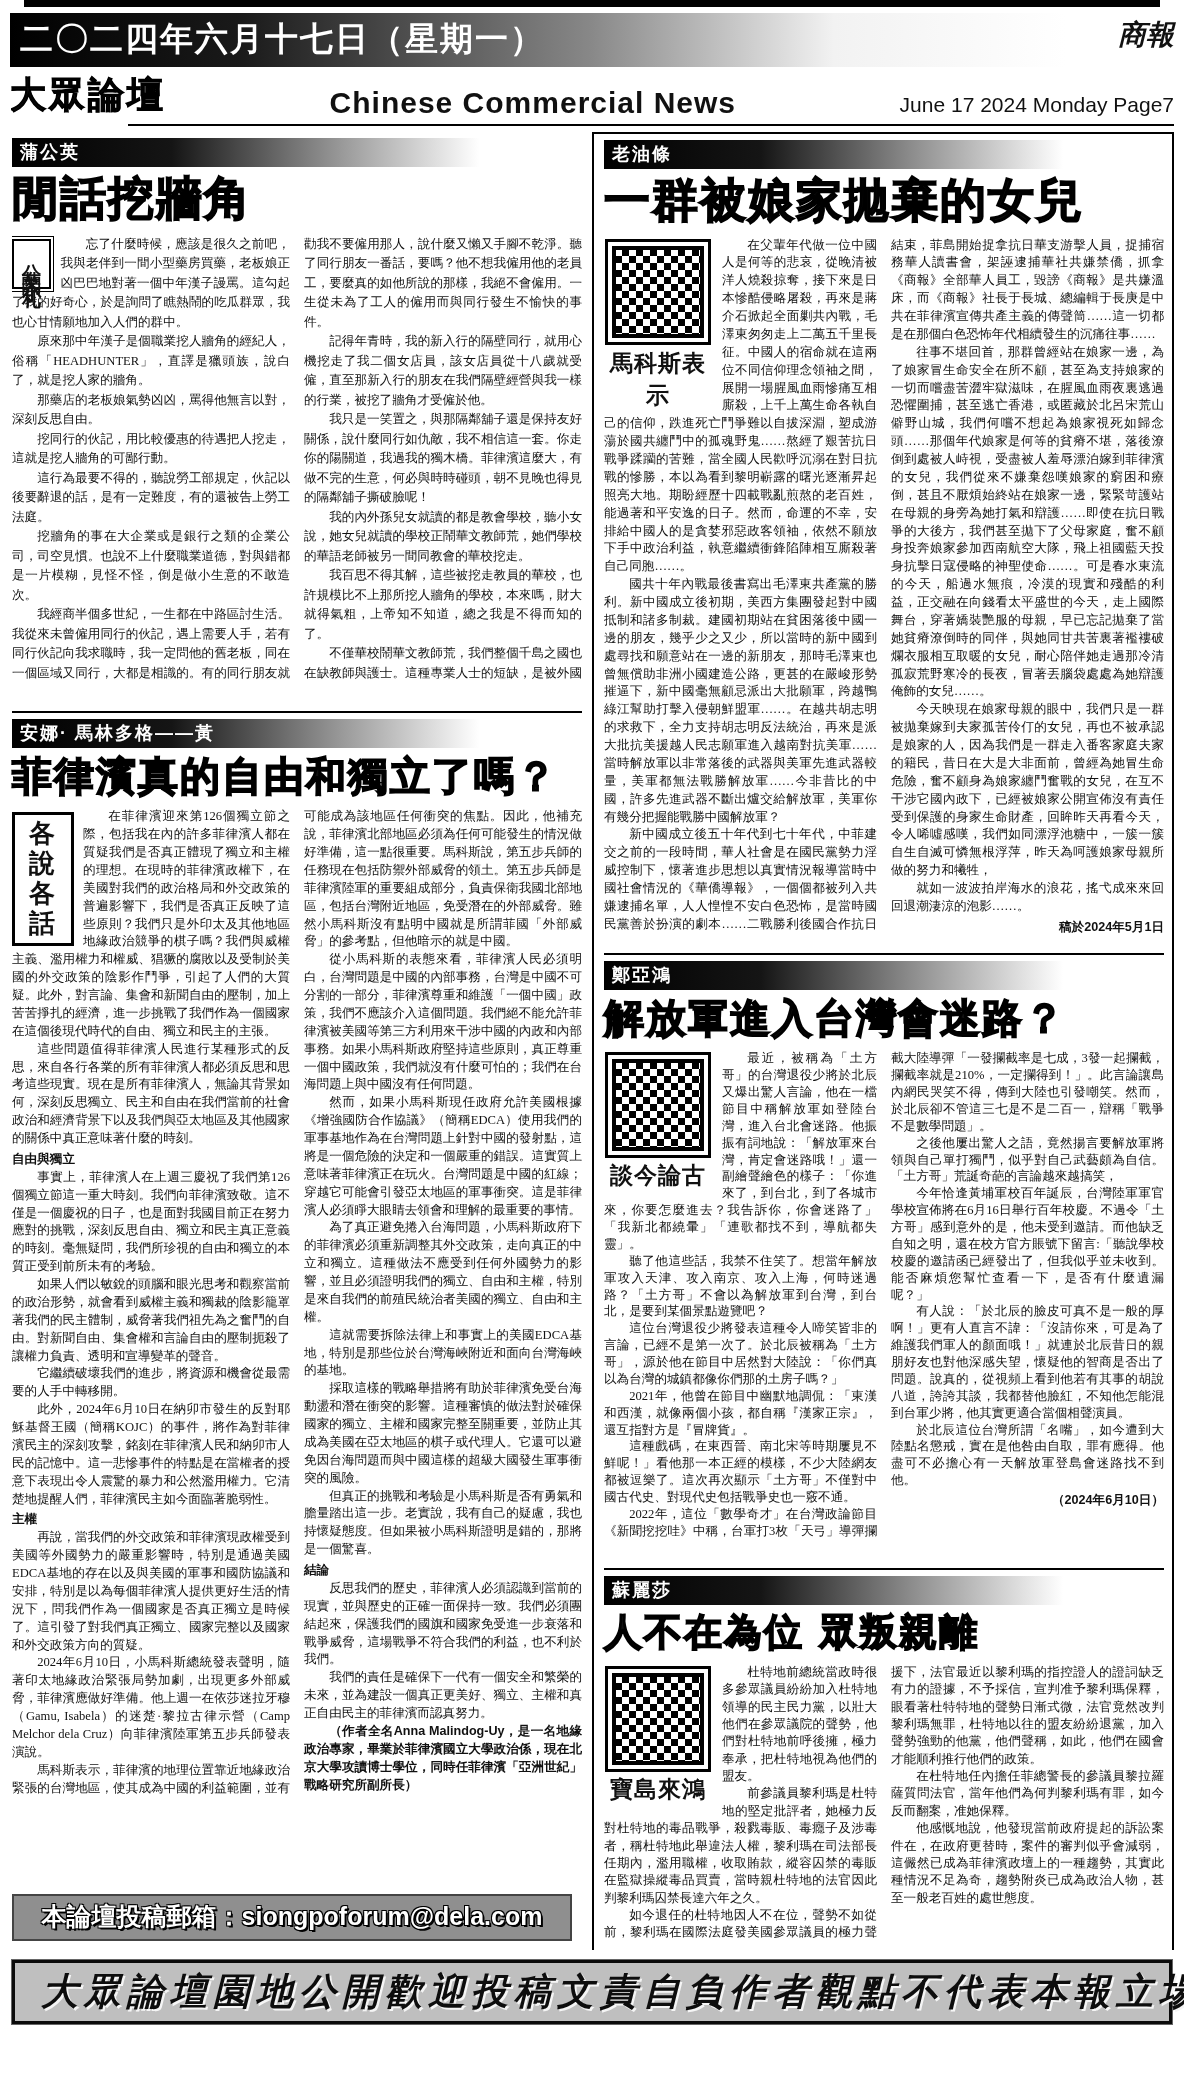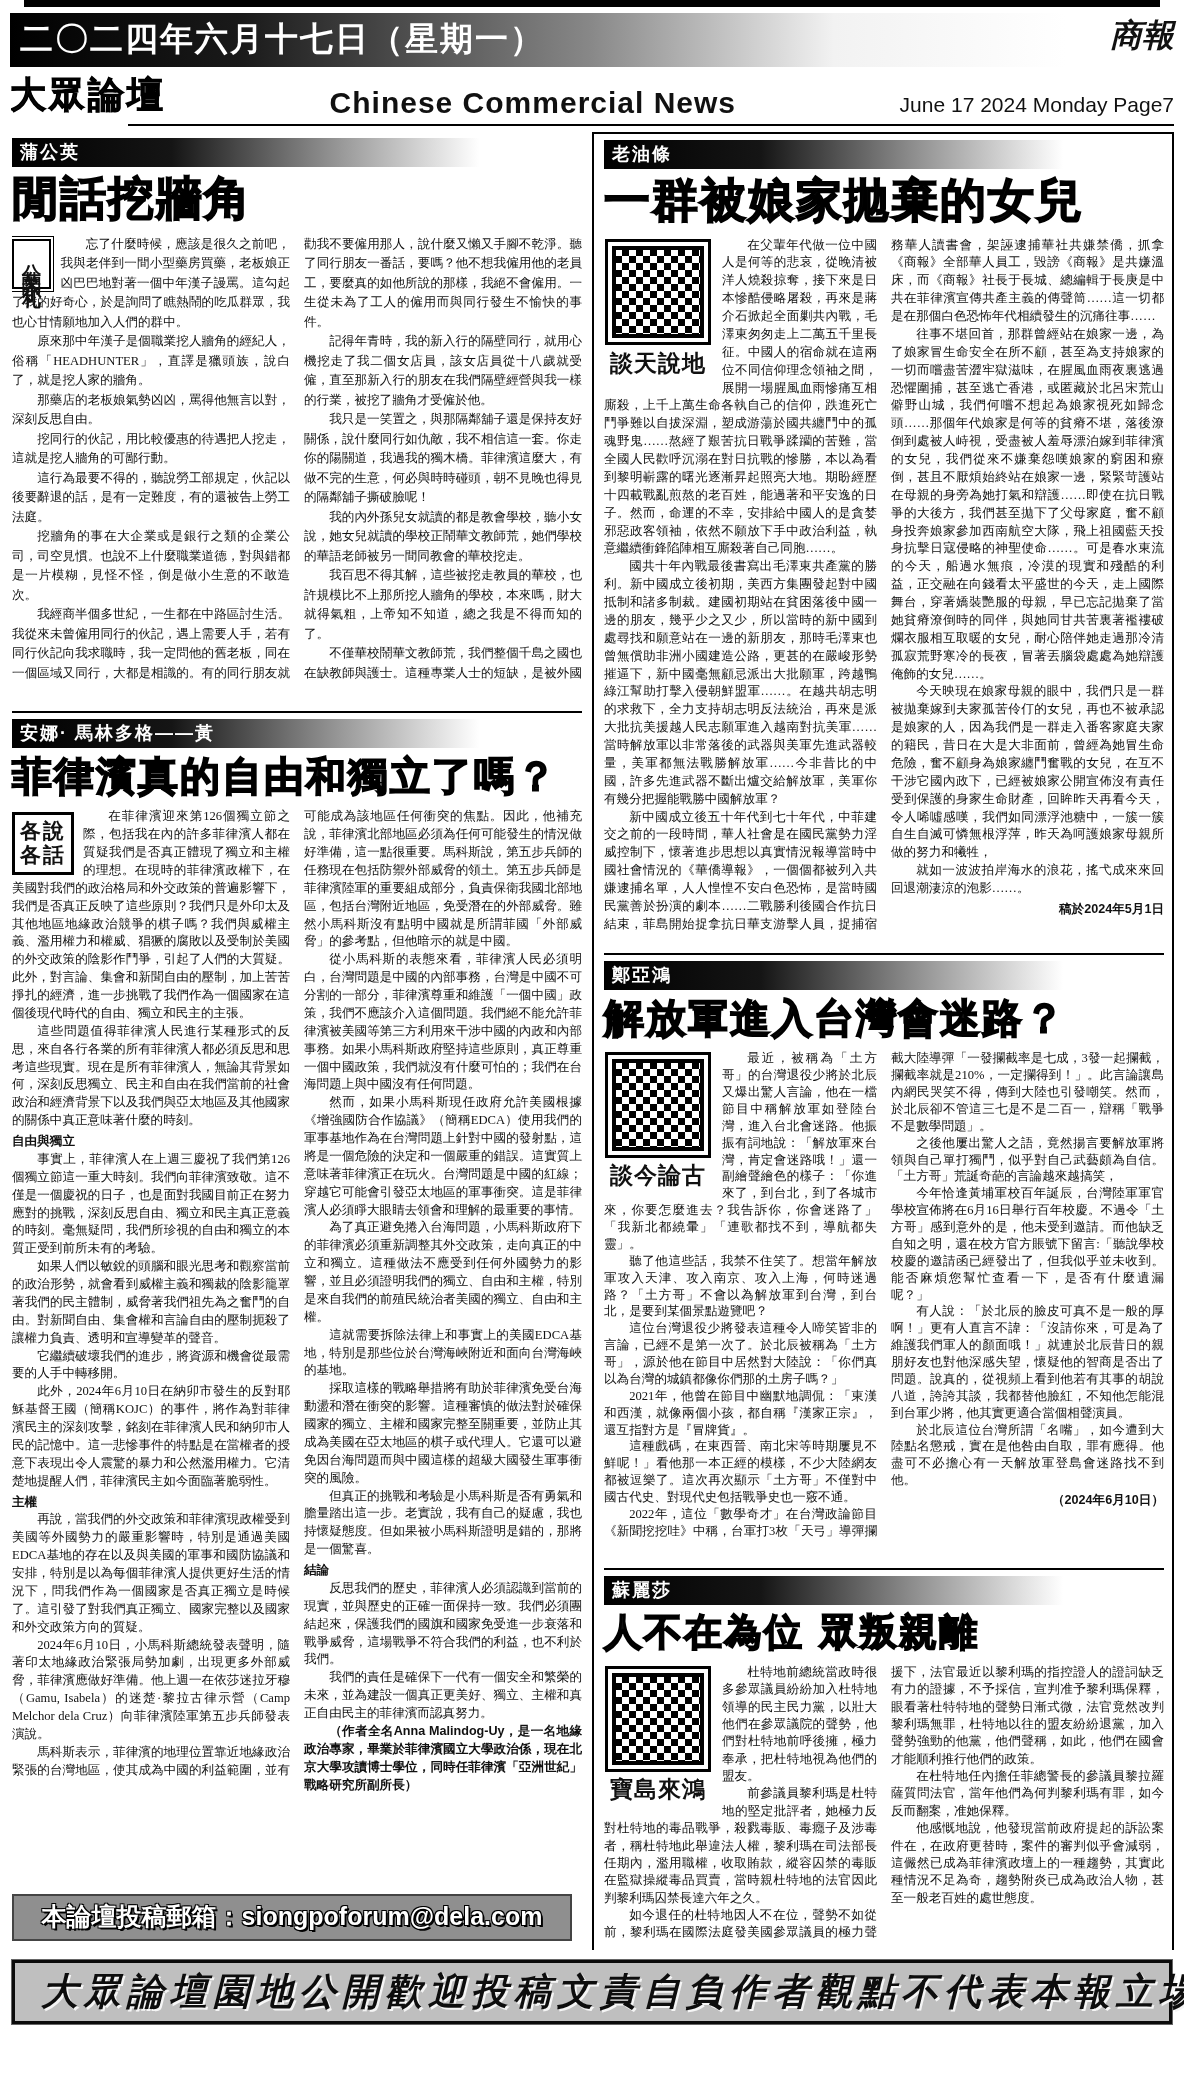--- a/index.html
+++ b/index.html
@@ -5,21 +5,21 @@
   html,body{margin:0;padding:0;background:#fff;}
   body{width:1184px;font-family:"Liberation Serif","DejaVu Serif",serif;color:#111;}
   .page{width:1164px;margin:0 auto;padding:0 10px;}
   .topstrip{height:7px;background:#000;margin:0 14px;}
   
   .mastrow{display:flex;align-items:stretch;margin-top:6px;}
   .mastbar{flex:1;background:linear-gradient(90deg,#000 0%,#1a1a1a 22%,#888 55%,#f2f2f2 78%,#fff 100%);
            color:#fff;font-family:"Liberation Sans",sans-serif;font-weight:bold;font-size:33px;
            padding:4px 0 5px 10px;letter-spacing:2px;}
   .mast-cn{width:108px;text-align:right;font-family:"DejaVu Serif",serif;font-style:italic;
-           font-weight:bold;font-size:32px;line-height:44px;}
+           font-weight:bold;font-size:28px;line-height:44px;}
   .hdr2{display:flex;align-items:flex-end;margin-top:4px;}
   .hdr-section{font-size:36px;font-weight:900;font-family:"Liberation Sans",sans-serif;letter-spacing:3px;-webkit-text-stroke:1px #000;}
   .hdr-ccn{flex:1;text-align:center;font-family:"Liberation Sans",sans-serif;font-weight:bold;font-size:30px;letter-spacing:1px;}
   .hdr-date{font-family:"Liberation Sans",sans-serif;font-size:21px;padding-bottom:3px;white-space:nowrap;}
   .hdr-rule{border:0;border-top:2px solid #000;margin:4px 0 6px 118px;}
   
   .main{display:flex;align-items:stretch;}
   .half{width:50%;box-sizing:border-box;}
   .half.left{padding:2px 10px 0 2px;}
   .half.right{border-left:2px solid #000;border-right:2px solid #000;border-top:2px solid #000;padding:2px 8px 0 10px;}
@@ -44,21 +44,21 @@
   .ab1{height:468px;line-height:1.55;}
   .ab2{height:1078px;line-height:1.42;}
   .ab3{height:708px;line-height:1.42;}
   .ab4{height:510px;line-height:1.34;}
   .ab5{height:286px;line-height:1.38;}
   
   .seal-v{float:left;margin:4px 9px 4px 0;border:2px solid #000;box-shadow:0 0 0 2px #fff,0 0 0 3px #000;
           padding:8px 3px;writing-mode:vertical-rl;text-orientation:upright;font-weight:bold;
           font-size:19px;letter-spacing:6px;}
   .seal-grid{float:left;width:52px;margin:4px 9px 2px 0;border:3px solid #000;padding:4px 2px;
-             font-weight:bold;font-size:21px;line-height:1.15;text-align:center;letter-spacing:2px;}
+             font-weight:bold;font-size:26px;line-height:1.15;text-align:center;letter-spacing:2px;}
   .seal-qr{float:left;width:108px;margin:2px 10px 2px 0;text-align:center;}
   .qrbox{width:100px;height:100px;margin:0 auto;border:3px solid #000;
          background:repeating-conic-gradient(#000 0% 25%,#fff 0% 50%) 0 0/14px 14px;
          box-shadow:inset 0 0 0 4px #fff,inset 0 0 0 8px #000;}
   .qrcap{font-weight:bold;font-size:23px;letter-spacing:1px;margin-top:2px;font-family:"DejaVu Sans",sans-serif;}
   
   .emailbar{margin:8px 10px 0 0;background:#8f8f8f;border:2px solid #444;text-align:center;
             font-family:"Liberation Sans",sans-serif;font-weight:bold;font-size:25px;padding:4px 0 6px 0;
             color:#fff;text-shadow:1px 1px 0 #000,-1px -1px 0 #000,1px -1px 0 #000,-1px 1px 0 #000,2px 2px 0 #000;}
   
@@ -144,21 +144,21 @@
     </div>
 
     <div class="half right">
 
       <div>
         <div class="labelbar">老油條</div>
         <div class="headline h44 h46">一群被娘家拋棄的女兒</div>
         <div class="article-body ab3">
           <div class="seal-qr">
             <div class="qrbox"></div>
-            <div class="qrcap">談天說地</div>
+            <div class="qrcap">馬科斯表示</div>
           </div>
         <p class="blk-p">在父輩年代做一位中國人是何等的悲哀，從晚清被洋人燒殺掠奪，接下來是日本慘酷侵略屠殺，再來是蔣介石掀起全面剿共內戰，毛澤東匆匆走上二萬五千里長征。中國人的宿命就在這兩位不同信仰理念領袖之間，展開一場腥風血雨慘痛互相廝殺，上千上萬生命各執自己的信仰，跌進死亡鬥爭難以自拔深淵，塑成游蕩於國共纏鬥中的孤魂野鬼……熬經了艱苦抗日戰爭蹂躪的苦難，當全國人民歡呼沉溺在對日抗戰的慘勝，本以為看到黎明嶄露的曙光逐漸昇起照亮大地。期盼經歷十四載戰亂煎熬的老百姓，能過著和平安逸的日子。然而，命運的不幸，安排給中國人的是貪婪邪惡政客領袖，依然不願放下手中政治利益，執意繼續衝鋒陷陣相互廝殺著自己同胞……。</p>
             <p class="blk-p">國共十年內戰最後書寫出毛澤東共產黨的勝利。新中國成立後初期，美西方集團發起對中國抵制和諸多制裁。建國初期站在貧困落後中國一邊的朋友，幾乎少之又少，所以當時的新中國到處尋找和願意站在一邊的新朋友，那時毛澤東也曾無償助非洲小國建造公路，更甚的在嚴峻形勢摧逼下，新中國毫無顧忌派出大批願軍，跨越鴨綠江幫助打擊入侵朝鮮盟軍……。在越共胡志明的求救下，全力支持胡志明反法統治，再來是派大批抗美援越人民志願軍進入越南對抗美軍……當時解放軍以非常落後的武器與美軍先進武器較量，美軍都無法戰勝解放軍……今非昔比的中國，許多先進武器不斷出爐交給解放軍，美軍你有幾分把握能戰勝中國解放軍？</p>
             <p class="blk-p">新中國成立後五十年代到七十年代，中菲建交之前的一段時間，華人社會是在國民黨勢力淫威控制下，懷著進步思想以真實情況報導當時中國社會情況的《華僑導報》，一個個都被列入共嫌逮捕名單，人人惶惶不安白色恐怖，是當時國民黨善於扮演的劇本……二戰勝利後國合作抗日結束，菲島開始捉拿抗日華支游擊人員，捉捕宿務華人讀書會，架誣逮捕華社共嫌禁僑，抓拿《商報》全部華人員工，毀謗《商報》是共嫌溫床，而《商報》社長于長城、總編輯于長庚是中共在菲律濱宣傳共產主義的傳聲筒……這一切都是在那個白色恐怖年代相續發生的沉痛往事……</p>
             <p class="blk-p">往事不堪回首，那群曾經站在娘家一邊，為了娘家冒生命安全在所不顧，甚至為支持娘家的一切而嚐盡苦澀牢獄滋味，在腥風血雨夜裏逃過恐懼圍捕，甚至逃亡香港，或匿藏於北呂宋荒山僻野山城，我們何嚐不想起為娘家視死如歸念頭……那個年代娘家是何等的貧瘠不堪，落後潦倒到處被人峙視，受盡被人羞辱漂泊嫁到菲律濱的女兒，我們從來不嫌棄怨嘆娘家的窮困和療倒，甚且不厭煩始終站在娘家一邊，緊緊苛護站在母親的身旁為她打氣和辯護……即使在抗日戰爭的大後方，我們甚至拋下了父母家庭，奮不顧身投奔娘家參加西南航空大隊，飛上祖國藍天投身抗擊日寇侵略的神聖使命……。可是春水東流的今天，船過水無痕，冷漠的現實和殘酷的利益，正交融在向錢看太平盛世的今天，走上國際舞台，穿著嬌裝艷服的母親，早已忘記拋棄了當她貧瘠潦倒時的同伴，與她同甘共苦裏著襤褸破爛衣服相互取暖的女兒，耐心陪伴她走過那冷清孤寂荒野寒冷的長夜，冒著丟腦袋處處為她辯護俺飾的女兒……。</p>
             <p class="blk-p">今天映現在娘家母親的眼中，我們只是一群被拋棄嫁到夫家孤苦伶仃的女兒，再也不被承認是娘家的人，因為我們是一群走入番客家庭夫家的籍民，昔日在大是大非面前，曾經為她冒生命危險，奮不顧身為娘家纏鬥奮戰的女兒，在互不干涉它國內政下，已經被娘家公開宣佈沒有責任受到保護的身家生命財產，回眸昨天再看今天，令人唏噓感嘆，我們如同漂浮池糖中，一簇一簇自生自滅可憐無根浮萍，昨天為呵護娘家母親所做的努力和犧牲，</p>
             <p class="blk-p">就如一波波拍岸海水的浪花，搖弋成來來回回退潮淒涼的泡影……。</p>
             <p class="blk-date">稿於2024年5月1日</p>
           </div>
       </div>

